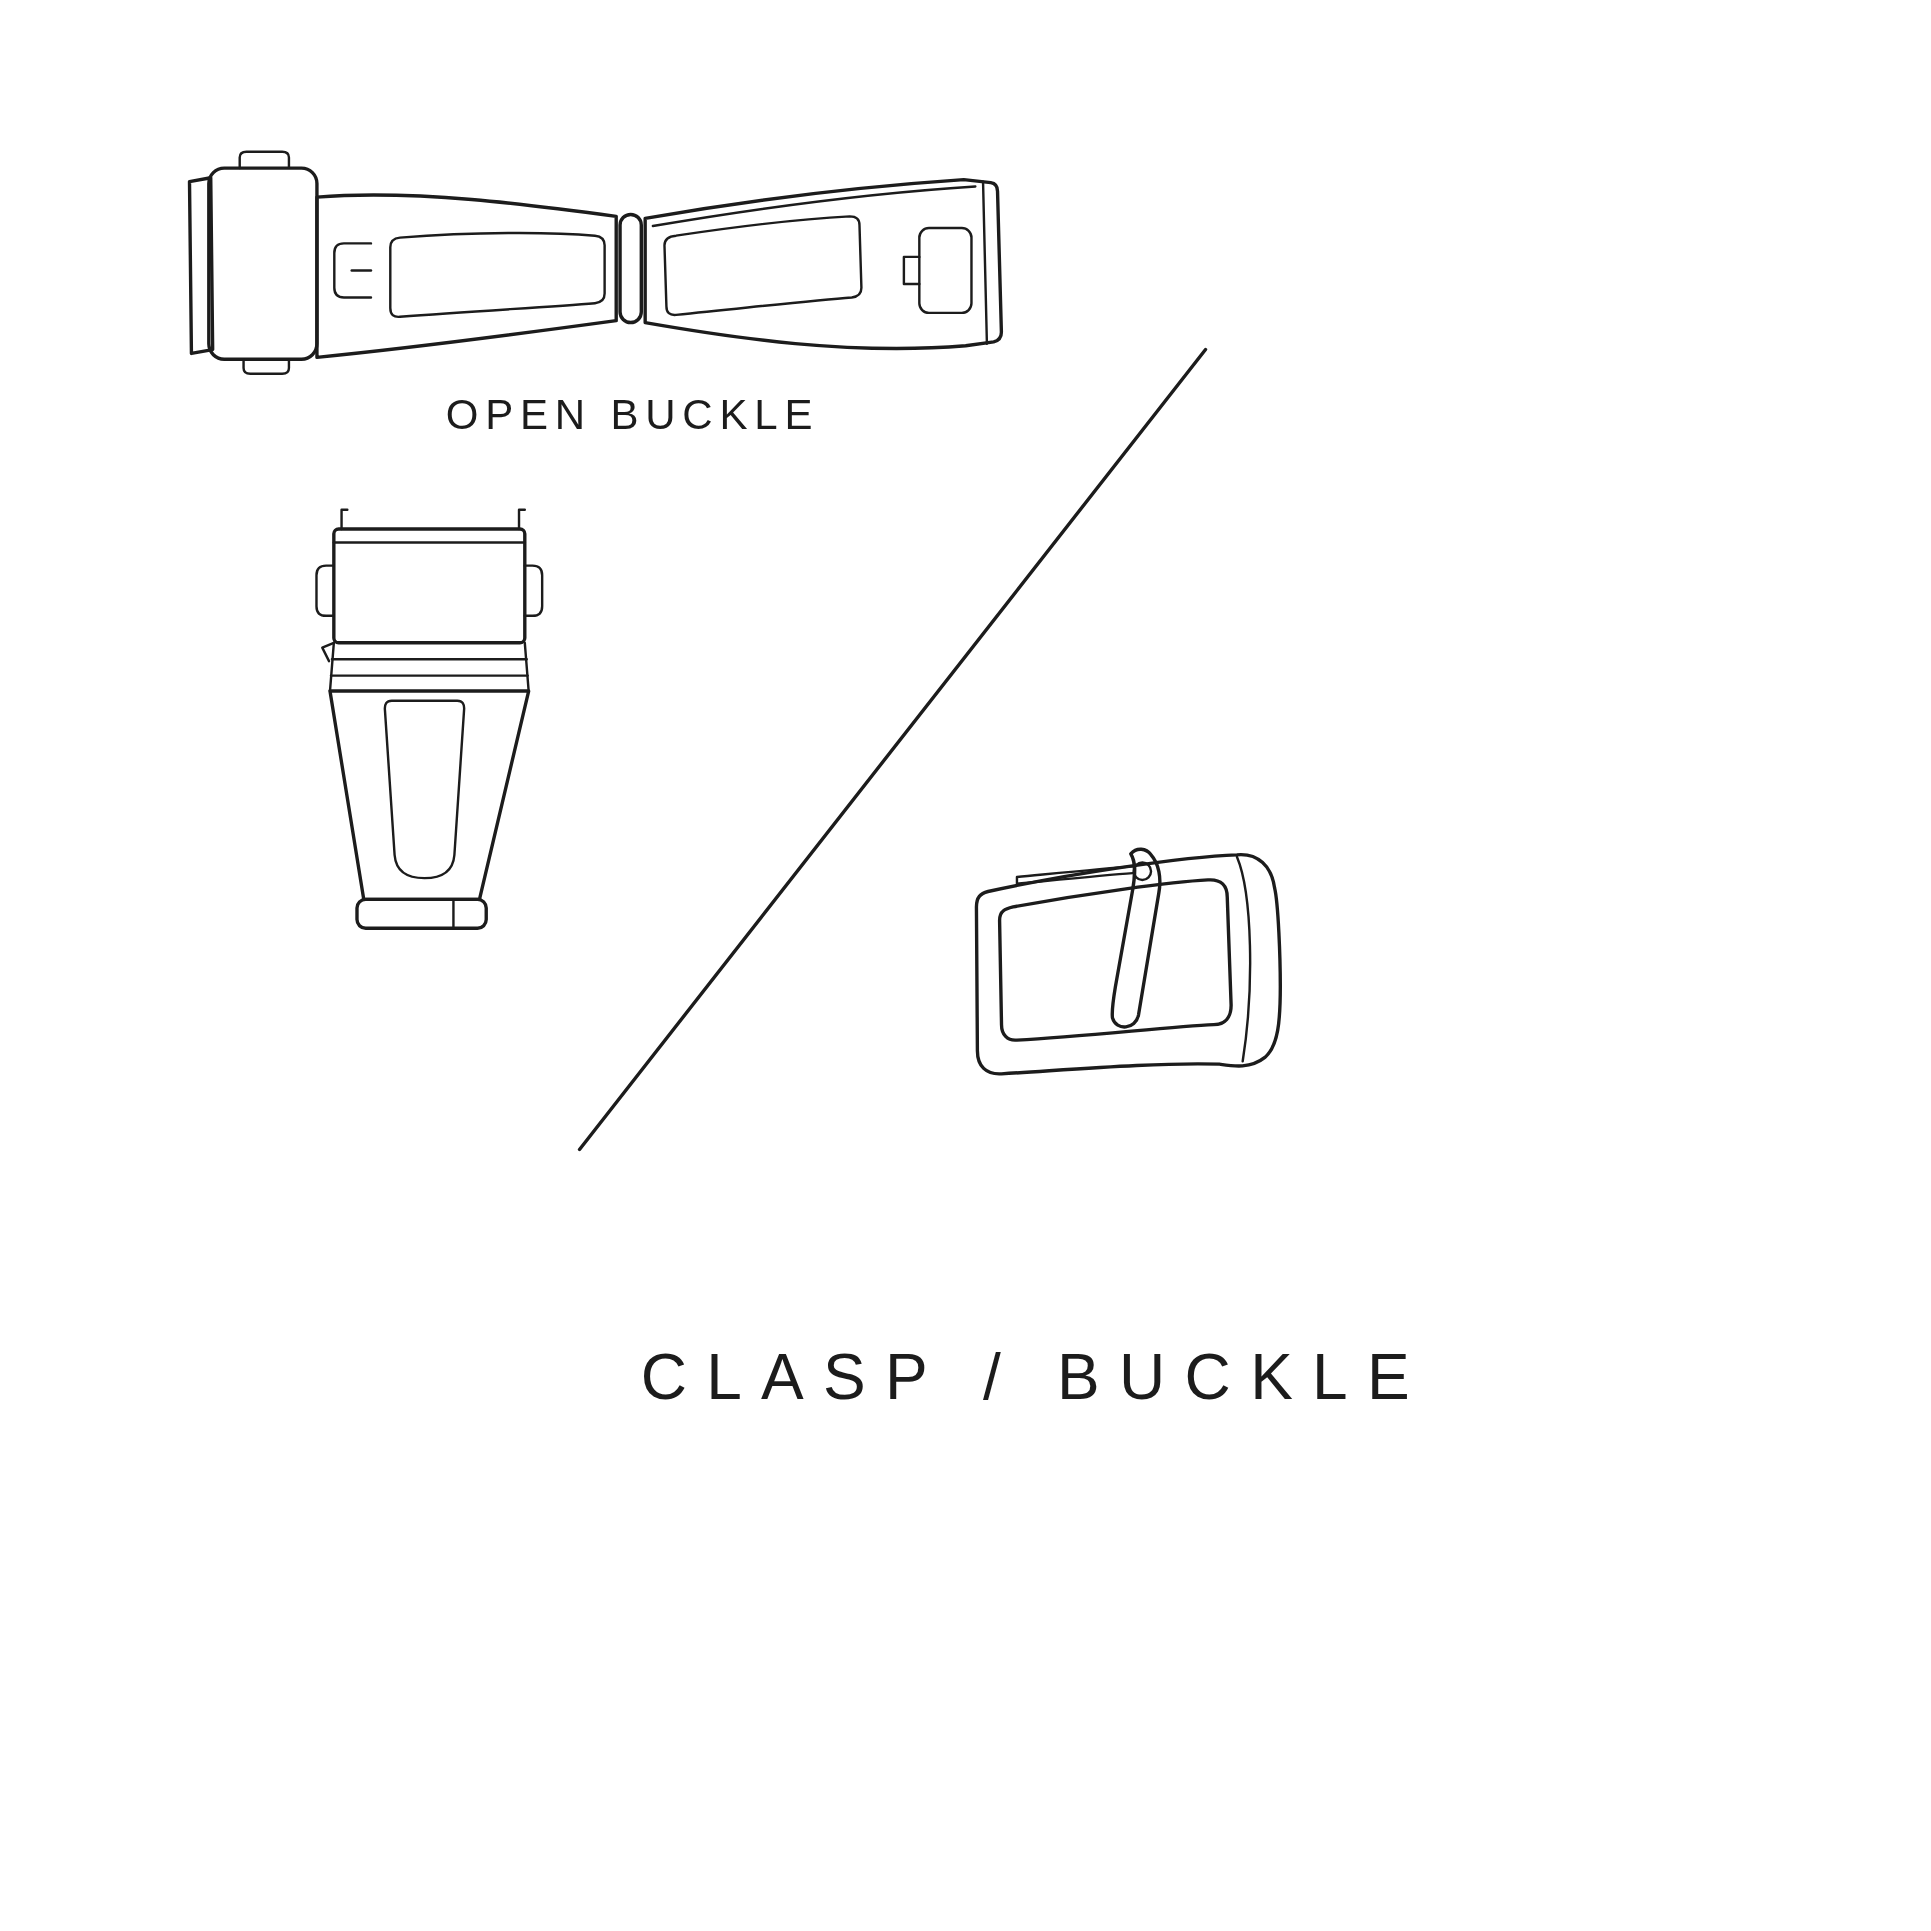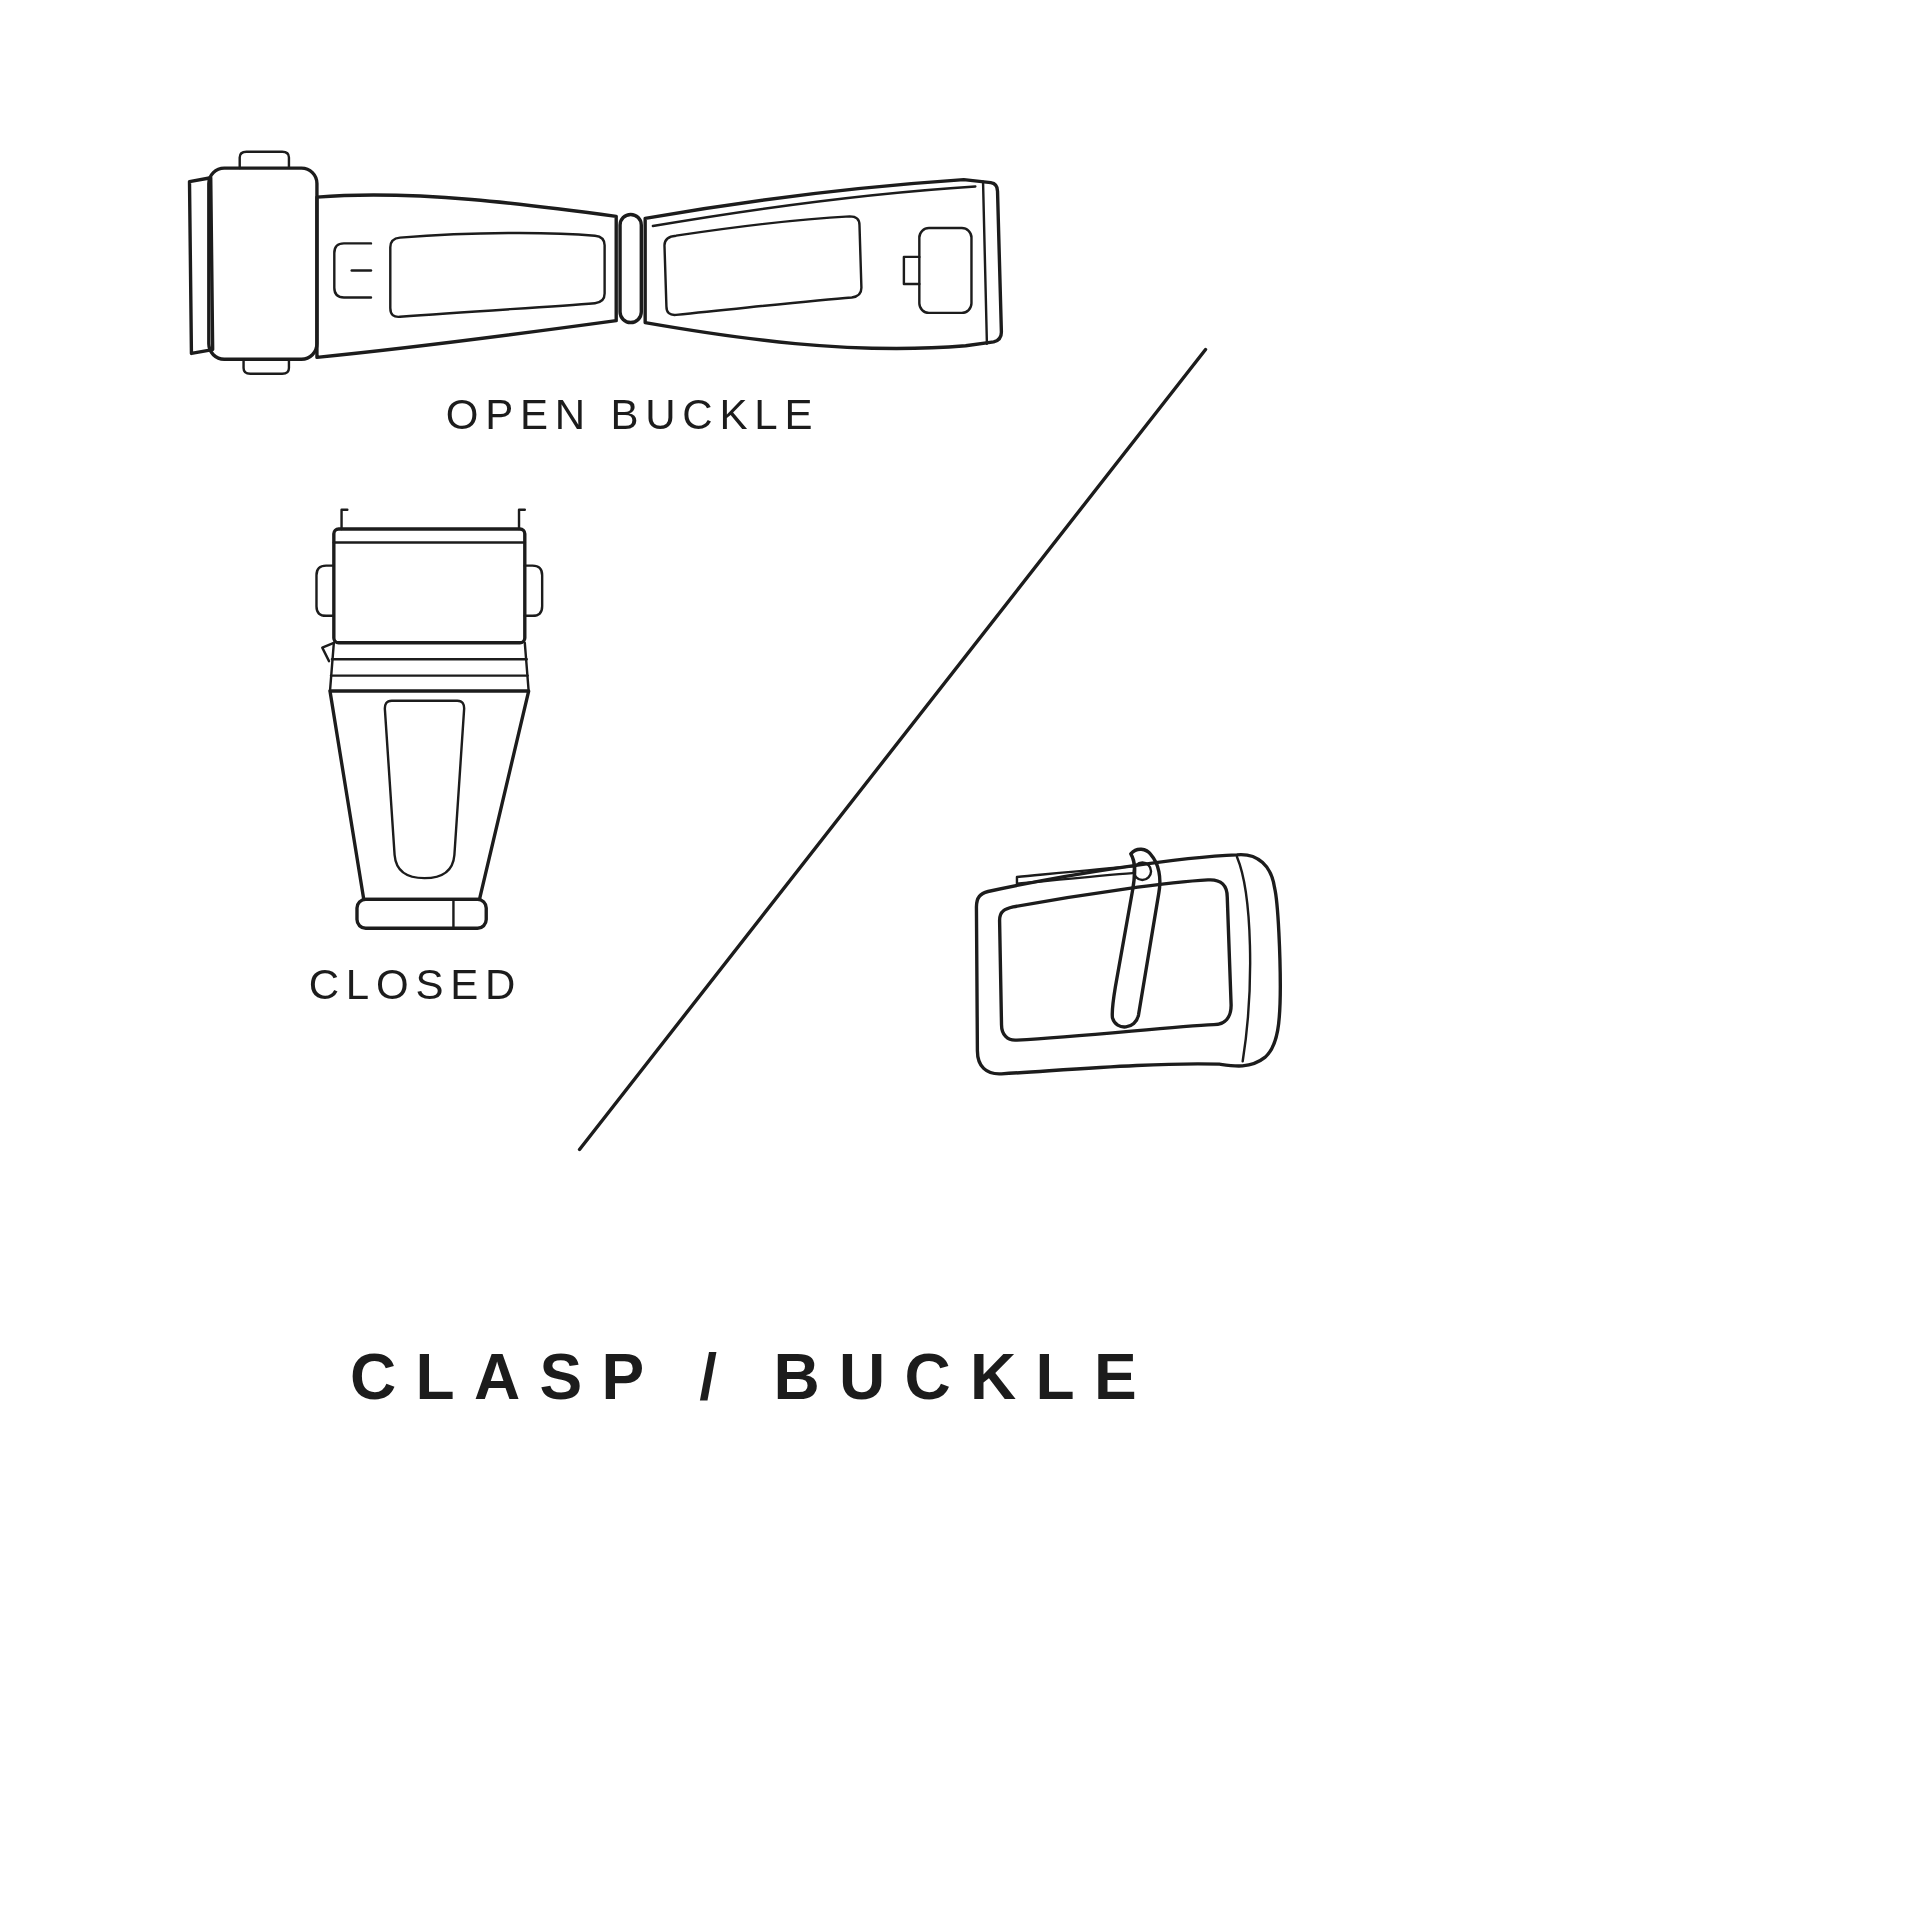--- a/index.html
+++ b/index.html
@@ -42,23 +42,23 @@
     font-size: 42px;
     font-weight: 500;
     letter-spacing: 6.8px;
     text-align: center;
     white-space: nowrap;
   }
   .title {
     position: absolute;
     color: var(--ink);
     font-size: 64px;
-    font-weight: 700;
+    font-weight: 400;
     letter-spacing: 19.3px;
-    text-align: center;
+    text-align: right;
     white-space: nowrap;
   }
 </style>
 </head>
 <body>
 
 <div class="canvas">
 
   <svg class="drawing" style="left:174px; top:143px;" width="840" height="251" viewBox="0 0 870 260">
     <g>
@@ -97,21 +97,20 @@
       <path class="thin" d="M36,146 L24,151 L31,165"></path>
       <path class="thin" d="M36,146 L32,196 M234,146 L238,196"></path>
       <path class="thin" d="M34,163 L236,163 M33,180 L237,180"></path>
       <path d="M32,196 L238,196 L187,412 L67,412 Z"></path>
       <path class="thin" d="M96,206 L164,206 Q172,206 171,216 L161,366 Q159,390 130,390 Q101,390 99,366 L89,216 Q88,206 96,206 Z"></path>
       <rect x="60" y="412" width="134" height="30" rx="9"></rect>
       <path class="thin" d="M160,413 L160,441"></path>
     </g>
   </svg>
 
-  <div class="caption" style="left:126px; top:961px; width:579px;">CLOSED</div>
 
   <svg class="drawing" style="left:565px; top:336px;" width="657" height="826" viewBox="0 0 680 855">
     <line x1="663" y1="14" x2="15" y2="842" stroke-width="3"></line>
   </svg>
 
   <svg class="drawing" style="left:961px; top:843px;" width="328" height="261" viewBox="0 0 340 270">
     <g>
       <path d="M28,50 C 110,32 230,14 286,12 C 308,10 322,24 325,46 C 329,62 331,120 331,148 C 331,184 329,210 315,222 C 300,234 282,231 268,229 C 200,227 110,235 42,239 C 26,240 17,231 17,215 L16,66 C 16,56 20,52 28,50 Z"></path>
       <path class="thin" d="M286,14 C 302,52 304,150 292,226"></path>
       <path d="M54,66 C 130,52 218,40 256,38 C 270,37 276,44 276,56 L280,168 C 280,180 274,188 262,188 C 218,190 130,200 58,204 C 48,205 42,198 42,188 L40,80 C 40,70 46,68 54,66 Z"></path>

